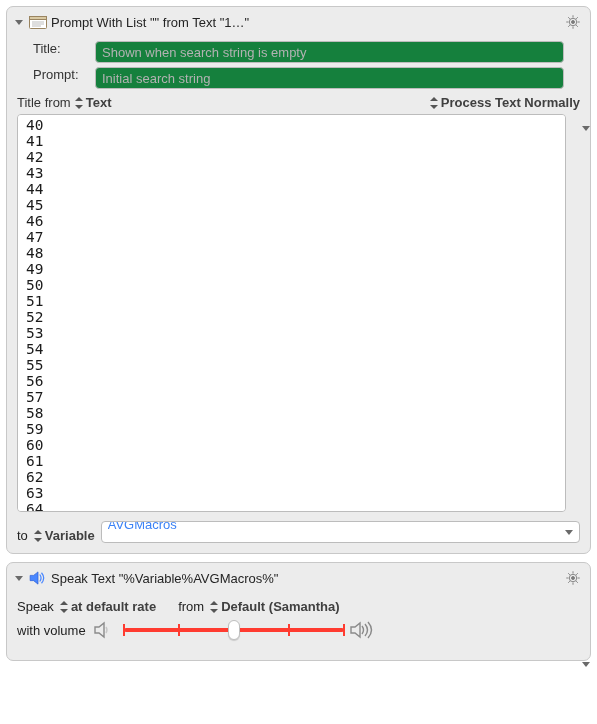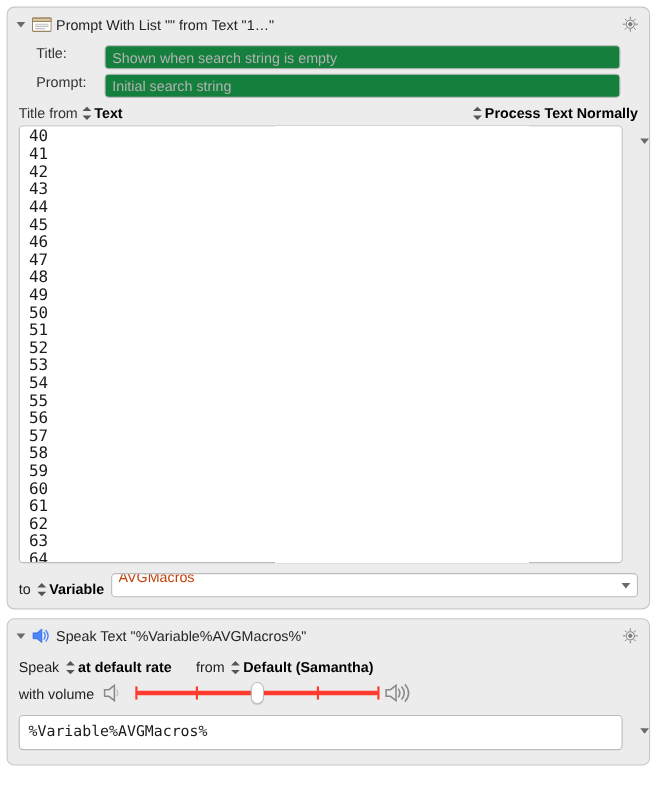--- a/index.html
+++ b/index.html
@@ -80,21 +80,21 @@
     display: flex;
     align-items: center;
     margin: 6px 0 4px 0;
     font-size: 13px;
     color: #333;
   }
   .selector {
     display: inline-flex; align-items: center; gap: 3px;
     cursor: default;
     font-weight: 600;
-    color: #000000;
+    color: #404040;
   }
   .updown {
     width: 8px; height: 12px;
     display: inline-block;
     position: relative;
   }
   .updown::before, .updown::after {
     content: "";
     position: absolute; left: 0;
     border-left: 4px solid transparent;
@@ -145,21 +145,21 @@
     align-items: center;
   }
   .var-field {
     flex: 1;
     height: 22px;
     border: 1px solid #bcbcbc;
     border-radius: 4px;
     background: #fff;
     padding: 2px 24px 18px 6px;
     font-size: 13px;
-    color: #c2410c;
+    color: #3b82f6;
   }
   .var-caret {
     position: absolute;
     right: 4px; top: 50%; transform: translateY(-50%);
     width: 14px; height: 14px;
     display: inline-flex; align-items: center; justify-content: center;
     color: #555;
   }
   
   .speak-row {
@@ -399,21 +399,20 @@
           <svg width="26" height="18" viewBox="0 0 26 18">
             <polygon points="1,6 5,6 10,2 10,16 5,12 1,12" fill="none" stroke="#8a8a8a" stroke-width="1.4"></polygon>
             <path d="M12 5 Q15 9 12 13" fill="none" stroke="#8a8a8a" stroke-width="1.4"></path>
             <path d="M15 3 Q20 9 15 15" fill="none" stroke="#8a8a8a" stroke-width="1.4"></path>
             <path d="M18 1 Q25 9 18 17" fill="none" stroke="#8a8a8a" stroke-width="1.4"></path>
           </svg>
         </span>
       </div>
 
       <div class="speak-textarea-wrap" style="padding-right:14px;">
-        <textarea class="speak-textarea" spellcheck="false" style="">%Variable%AVGMacros%</textarea>
         <span class="side-caret top" style="top:6px">
           <svg width="10" height="10" viewBox="0 0 10 10">
               <polygon points="1,3 9,3 5,8" fill="#6a6a6a"></polygon>
             </svg>
         </span>
       </div>
     </div>
   </div>
 
 </div>

